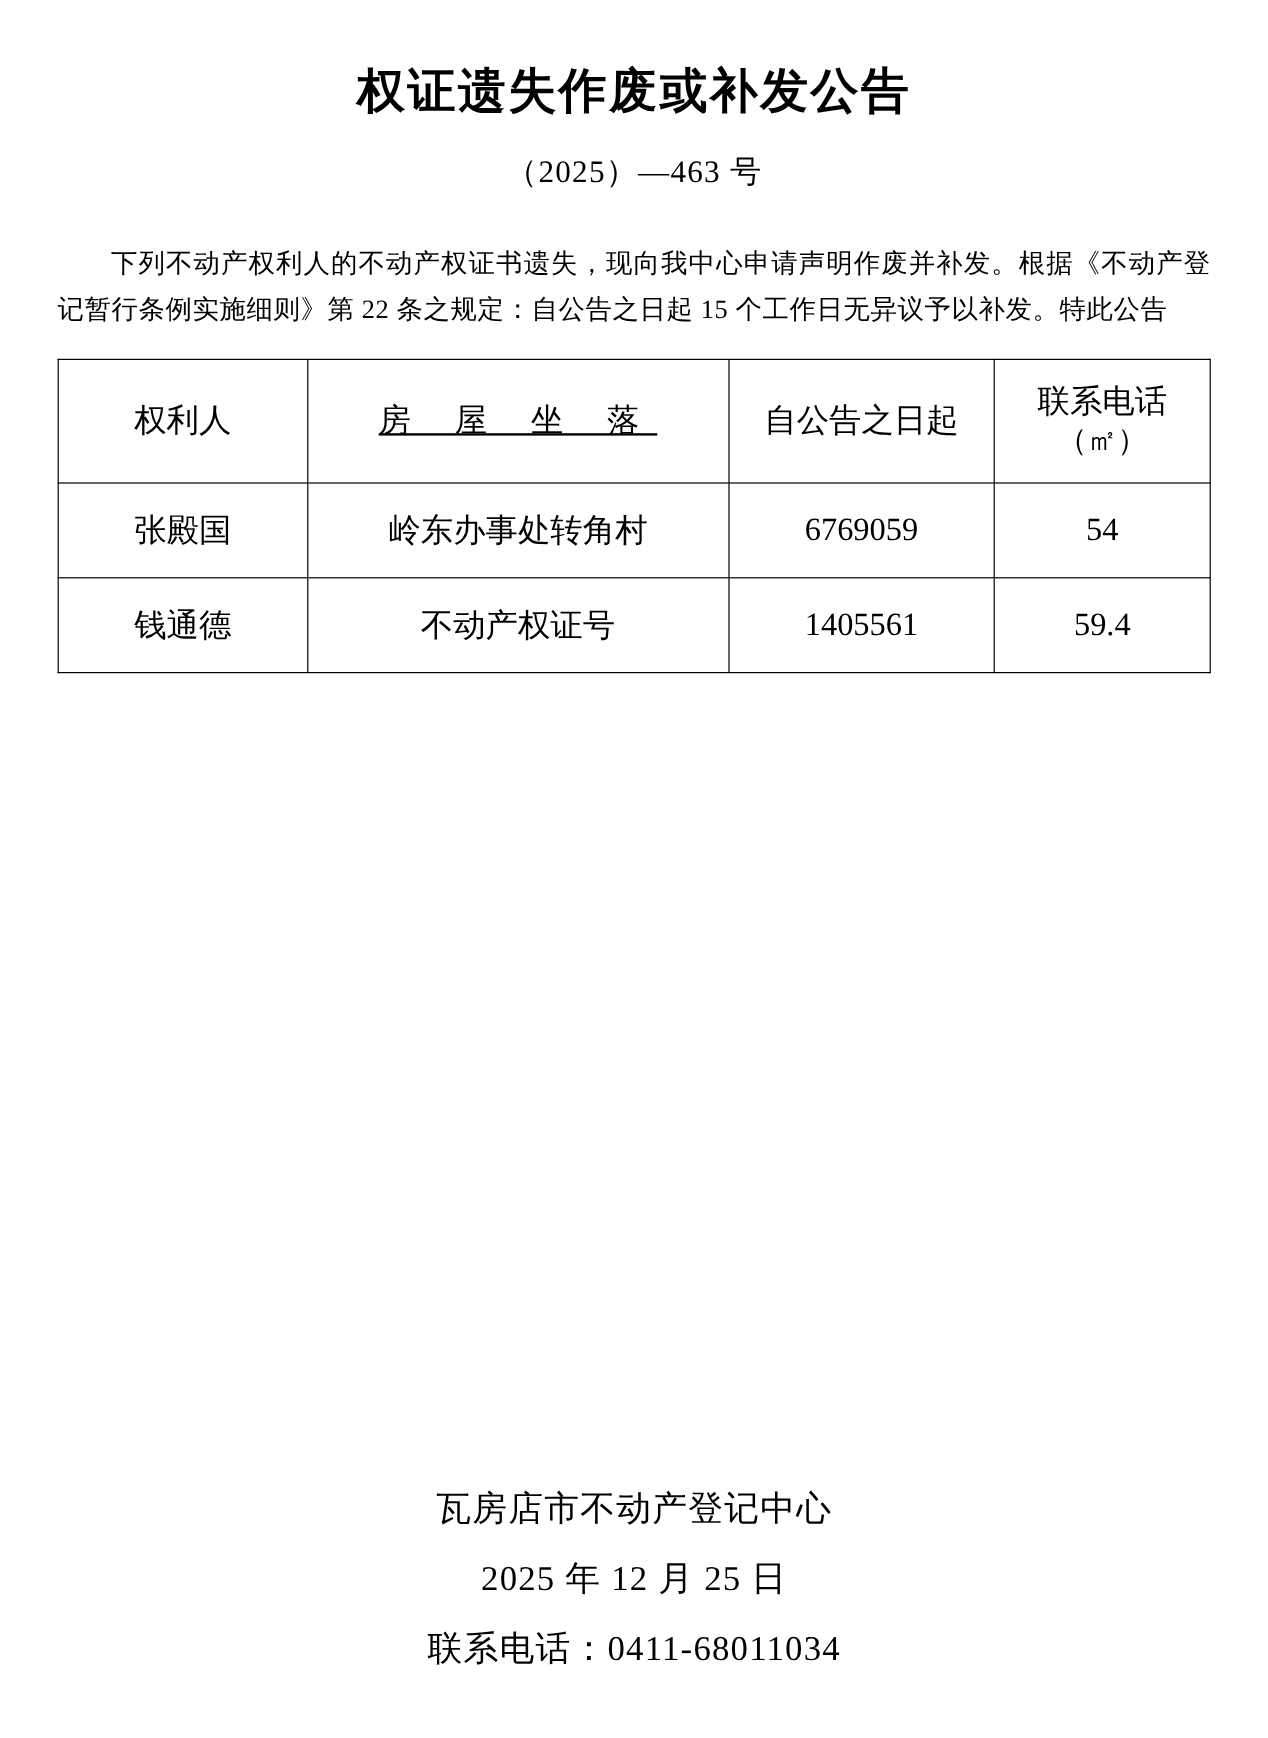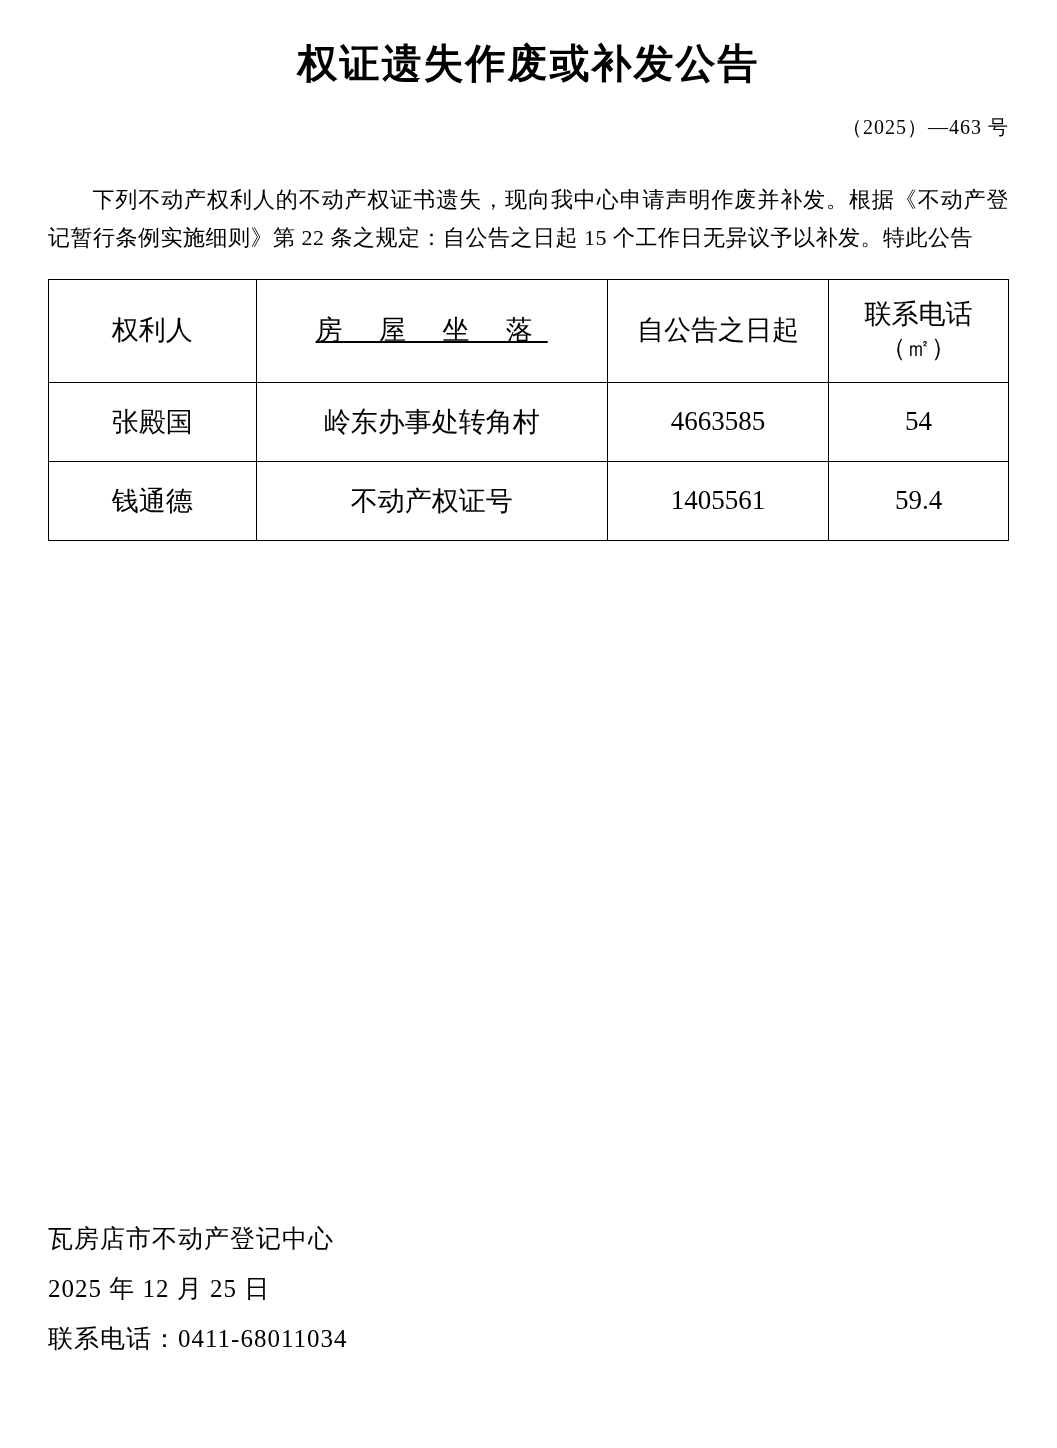--- a/index.html
+++ b/index.html
@@ -20,26 +20,26 @@
     height: 1448px;
     box-sizing: border-box;
     padding: 0 48px;
     position: relative;
   }
   .doc-title {
     text-align: center;
     font-size: 40px;
     font-weight: bold;
     letter-spacing: 2px;
-    margin-top: 40px;
+    margin-top: 52px;
     line-height: 1.2;
   }
   .doc-subtitle {
-    text-align: right;
-    font-size: 20px;
+    text-align: center;
+    font-size: 26px;
     margin-top: 26px;
     letter-spacing: 1px;
   }
   .body-text {
     margin-top: 40px;
     font-size: 22px;
     line-height: 1.72;
     text-align: justify;
     letter-spacing: 0.5px;
   }
@@ -79,23 +79,23 @@
     text-decoration: underline;
   }
   .unit-line {
     display: block;
     font-size: 25px;
   }
   .footer {
     position: absolute;
     left: 48px;
     right: 48px;
-    bottom: 124px;
-    text-align: left;
-    font-size: 25px;
+    bottom: 97px;
+    text-align: center;
+    font-size: 29px;
     line-height: 2.0;
     letter-spacing: 1px;
   }
   .footer div { white-space: nowrap; }
 </style>
 </head>
 <body>
 
 <div class="page">
 
@@ -114,21 +114,21 @@
         <th class="col-area">
           <span>联系电话</span>
           <span class="unit-line">（㎡）</span>
         </th>
       </tr>
     </thead>
     <tbody>
       <tr>
         <td>张殿国</td>
         <td>岭东办事处转角村</td>
-        <td>4663585</td>
+        <td>6769059</td>
         <td>54</td>
       </tr>
       <tr>
         <td>钱通德</td>
         <td>不动产权证号</td>
         <td>1405561</td>
         <td>59.4</td>
       </tr>
     </tbody>
   </table>

